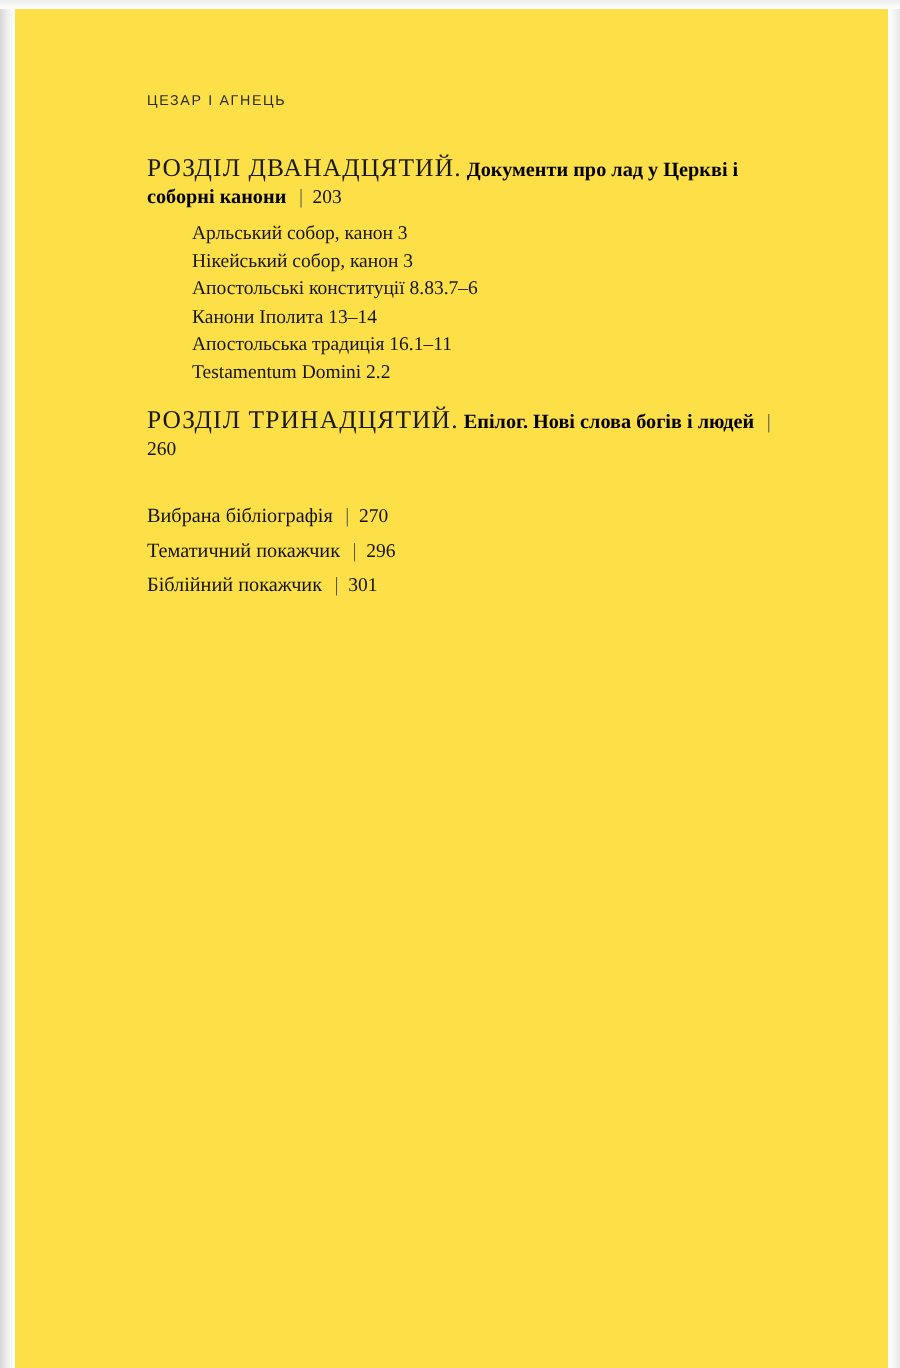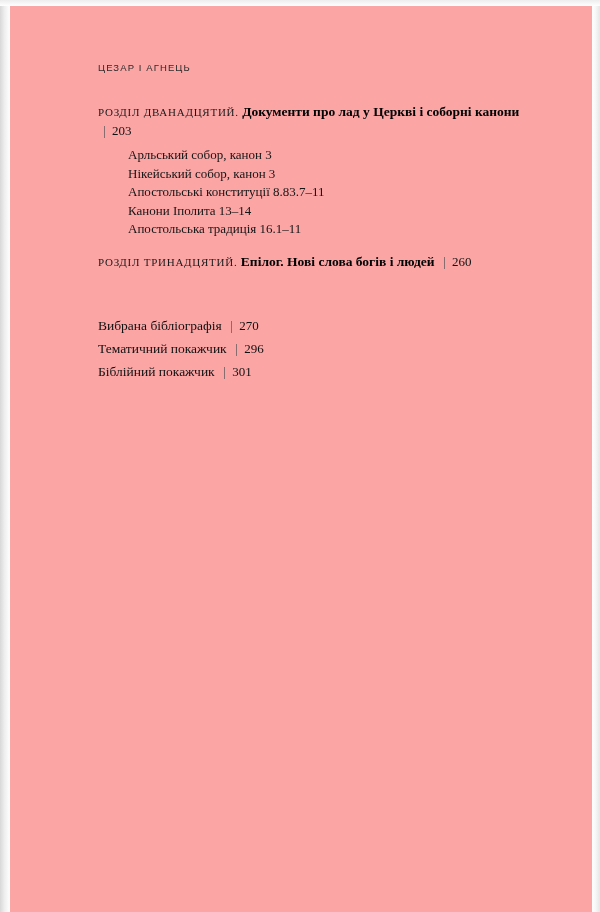--- a/index.html
+++ b/index.html
@@ -11,21 +11,21 @@
     height: 912px;
     background: #ffffff;
     font-family: "Liberation Serif", serif;
     color: #1a1a1a;
     overflow: hidden;
   }
   .page {
     position: relative;
     width: 600px;
     height: 912px;
-    background: #fca5a5;
+    background: #fde047;
     box-sizing: border-box;
   }
   
   .page-edge-left {
     position: absolute;
     top: 0;
     left: 0;
     width: 10px;
     height: 912px;
     background: linear-gradient(to right, #d8d8d8 0%, #eeeeee 45%, #ffffff 100%);
@@ -66,21 +66,21 @@
   }
   .chapter-line {
     font-size: 13.5px;
     line-height: 17.5px;
     color: #111111;
     margin-bottom: 2px;
     max-width: 430px;
   }
   .chapter-label {
     font-family: "Liberation Serif", serif;
-    font-size: 11px;
+    font-size: 17px;
     letter-spacing: 0.75px;
     text-transform: uppercase;
     color: #1a1a1a;
   }
   .chapter-title {
     font-weight: bold;
     font-size: 13.5px;
     color: #000000;
   }
   .sep {
@@ -99,21 +99,21 @@
   .sub-item {
     font-size: 13px;
     line-height: 18.5px;
     color: #151515;
     padding-left: 30px;
   }
   .chapter-13 {
     margin-top: 14px;
   }
   .back-matter {
-    margin-top: 43px;
+    margin-top: 25px;
   }
   .back-item {
     font-size: 13.5px;
     line-height: 23px;
     color: #111111;
   }
 </style>
 </head>
 <body>
 
@@ -132,23 +132,24 @@
       <div class="chapter-line">
         <span class="chapter-label">РОЗДІЛ ДВАНАДЦЯТИЙ.</span>
         <span class="chapter-title">Документи про лад у Церкві і соборні канони</span>
         <span class="sep">|</span>
         <span class="pagenum">203</span>
       </div>
 
       <ul class="sub-list">
         <li class="sub-item">Арльський собор, канон 3</li>
         <li class="sub-item">Нікейський собор, канон 3</li>
-        <li class="sub-item">Апостольські конституції 8.83.7–11</li>
+        <li class="sub-item">Апостольські конституції 8.83.7–6</li>
         <li class="sub-item">Канони Іполита 13–14</li>
         <li class="sub-item">Апостольська традиція 16.1–11</li>
+        <li class="sub-item">Testamentum Domini 2.2</li>
       </ul>
 
       <div class="chapter-line chapter-13">
         <span class="chapter-label">РОЗДІЛ ТРИНАДЦЯТИЙ.</span>
         <span class="chapter-title">Епілог. Нові слова богів і людей</span>
         <span class="sep">|</span>
         <span class="pagenum">260</span>
       </div>
 
       <div class="back-matter">

